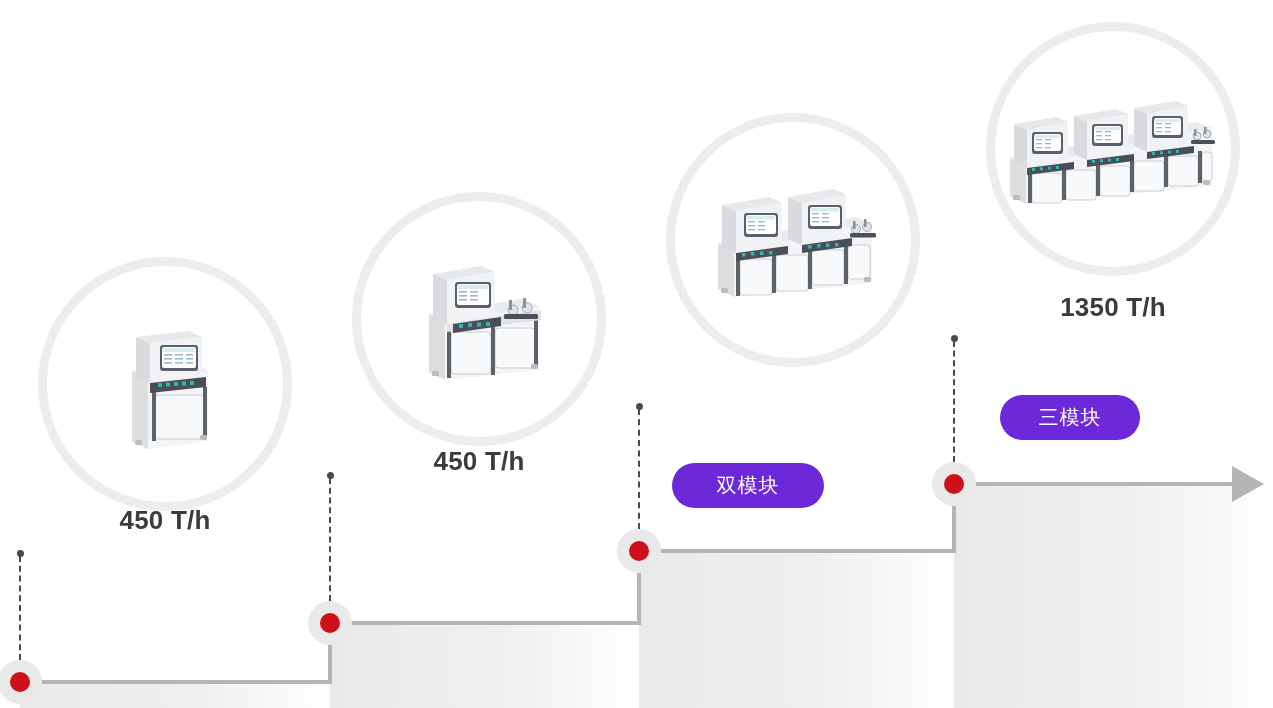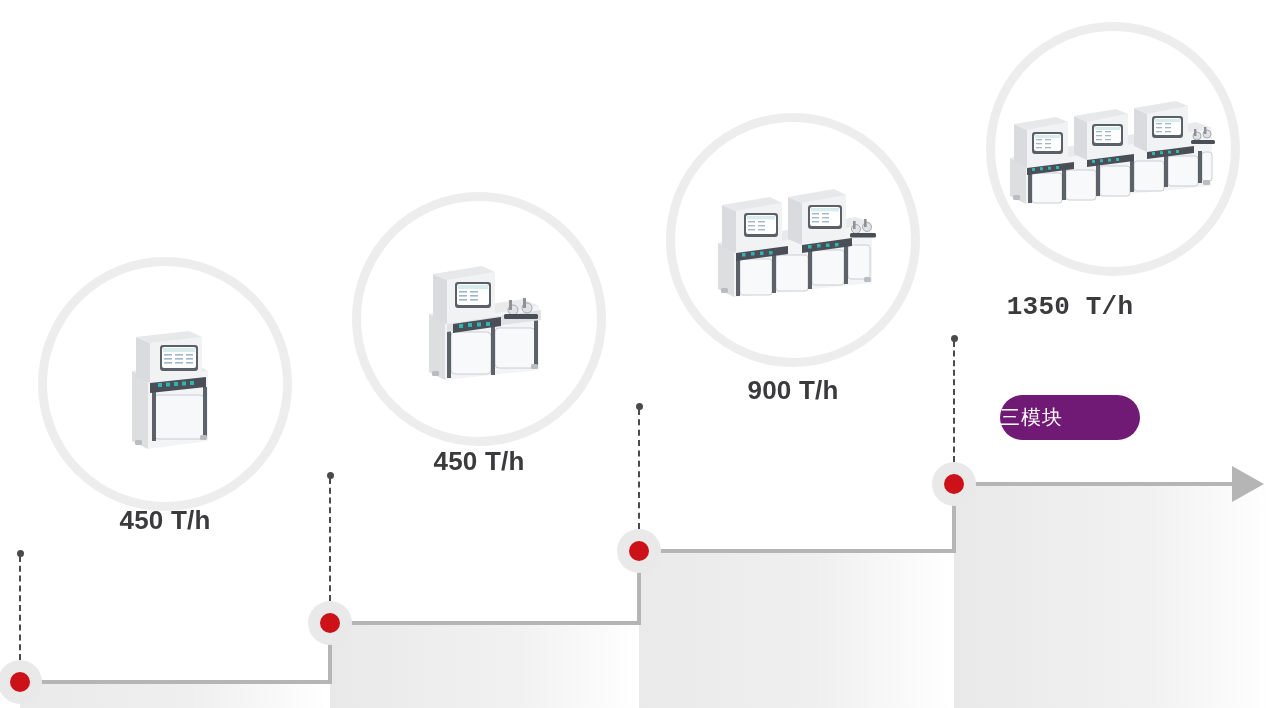--- a/index.html
+++ b/index.html
@@ -56,26 +56,26 @@
     position: absolute;
     font-weight: bold;
     color: #3b3b3d;
     white-space: nowrap;
     letter-spacing: 0.2px;
   }
 
   
   .pill {
     position: absolute;
-    background: #701a75;
+    background: #6d28d9;
     color: #ffffff;
     border-radius: 24px;
     display: flex;
     align-items: center;
-    justify-content: flex-start;
+    justify-content: center;
     font-size: 20px;
     letter-spacing: 1px;
     box-sizing: border-box;
     height: 45px;
   }
 
   
   .milestone {
     position: absolute;
     width: 44px;
@@ -328,25 +328,27 @@
         <rect x="153" y="56" width="2.6" height="8" fill="#8e9297"></rect>
         <rect x="164" y="54" width="2.6" height="8" fill="#8e9297"></rect>
         <rect x="150" y="68" width="26" height="4.5" rx="1.5" fill="#4a4f57"></rect>
 
         <rect x="21" y="123" width="7" height="5" rx="1.5" fill="#b9bcc0"></rect>
         <rect x="164" y="112" width="7" height="5" rx="1.5" fill="#b9bcc0"></rect>
       </svg>
     </div>
   </div>
 
-  <div class="throughput-label" style="left:663px; top:375px; width:260px; text-align:center; font-size:26px;">900 T/h</div>
 
   <div class="dashed-cap" style="left:636px; top:403px;"></div>
   <div class="dashed" style="left:638px; top:409px; height:120px;"></div>
 
+  <div class="pill" style="left:672px; top:463px; width:152px;">
+    <span>双模块</span>
+  </div>
 
   <div class="milestone" style="left:617px; top:529px;">
     <span class="core"></span>
   </div>
 
   <div class="product-node" style="left:986px; top:22px; width:254px; height:254px;">
     <div class="circle-ring" style="width:254px; height:254px;"></div>
     <div class="machine-wrap">
       <svg class="machine-svg" width="230" height="150" viewBox="0 0 230 150">
 
@@ -438,21 +440,21 @@
         <rect x="196" y="55" width="2.4" height="7" fill="#8e9297"></rect>
         <rect x="206" y="53" width="2.4" height="7" fill="#8e9297"></rect>
         <rect x="193" y="66" width="24" height="4" rx="1.5" fill="#4a4f57"></rect>
 
         <rect x="15" y="121" width="7" height="5" rx="1.5" fill="#b9bcc0"></rect>
         <rect x="205" y="106" width="7" height="5" rx="1.5" fill="#b9bcc0"></rect>
       </svg>
     </div>
   </div>
 
-  <div class="throughput-label" style="left:940px; top:292px; width:260px; text-align:center; font-size:26px;font-family:Liberation Mono, monospace;">1350 T/h</div>
+  <div class="throughput-label" style="left:983px; top:292px; width:260px; text-align:center; font-size:26px;">1350 T/h</div>
 
   <div class="dashed-cap" style="left:951px; top:335px;"></div>
   <div class="dashed" style="left:953px; top:341px; height:121px;"></div>
 
   <div class="pill" style="left:1000px; top:395px; width:140px;">
     <span>三模块</span>
   </div>
 
   <div class="milestone" style="left:932px; top:462px;">
     <span class="core"></span>

